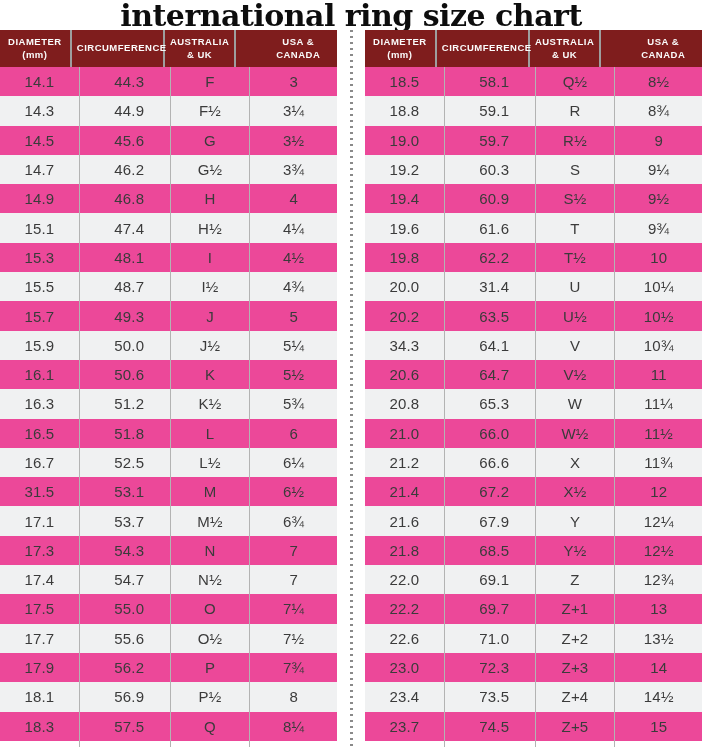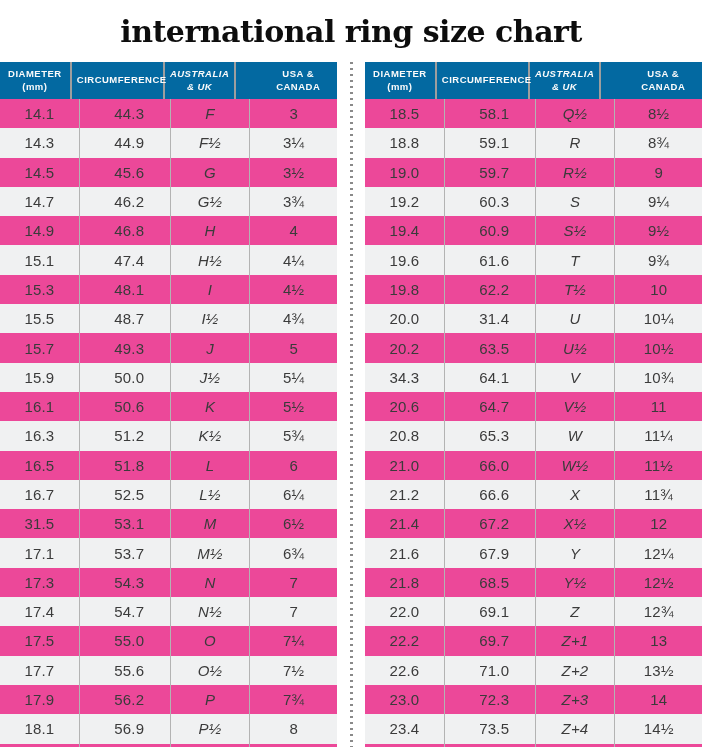--- a/index.html
+++ b/index.html
@@ -3,52 +3,52 @@
 <meta charset="utf-8">
 <style>
   html,body{margin:0;padding:0;}
   body{
     width:702px;height:747px;background:#ffffff;overflow:hidden;
     font-family:"Liberation Sans", sans-serif;
     -webkit-font-smoothing:antialiased;
   }
   .page{width:702px;height:747px;position:relative;}
   h1.title{
-    margin:16px;height:30px;line-height:31px;text-align:center;
+    margin:0;height:30px;line-height:31px;text-align:center;
     font-family:"DejaVu Serif", serif;font-weight:700;font-size:30px;
     letter-spacing:-0.5px;color:#0d0d0d;white-space:nowrap;
   }
   .tables{display:flex;height:717px;}
   .ring-table{width:337px;position:relative;}
   .divider{width:28px;position:relative;}
   .divider::before{
     content:"";position:absolute;left:13px;top:0;bottom:0;width:3px;
     background-image:repeating-linear-gradient(to bottom,#8a8a8a 0 2px,transparent 2px 6px);
   }
-  .thead{display:flex;height:37px;background:#0369a1;}
+  .thead{display:flex;height:37px;background:#7f1d1d;}
   .th{
     box-sizing:border-box;display:flex;align-items:center;justify-content:center;
     text-align:center;color:#fbfbfb;font-weight:700;font-size:9.5px;
     letter-spacing:0.5px;line-height:1.3;white-space:pre-line;
     border-right:2px solid #9e9e9e;
   }
   .th:last-child{border-right:none;margin-left:23px;}
   .tbody{display:block;}
   .tr{display:flex;height:29.3px;background:#ec4899;}
   .tbody .tr:nth-child(even){background:#f0f1f2;}
   .tbody .tr.filler{height:10px;background:#ffffff;}
   .td{
     box-sizing:border-box;display:flex;align-items:center;justify-content:center;
     font-size:15px;color:#3b3b3b;letter-spacing:0.2px;
     border-right:1px solid #b3b3b3;
   }
   .td:last-child{border-right:none;}
   .c0{width:82px;}
   .c1{width:84px;margin-left:9px;}
-  .c2{width:82px;font-style:italic;}
+  .c2{width:82px;}
   .c3{width:89px;}
 </style>
 </head>
 <body>
 
 <div class="page">
   <h1 class="title">international ring size chart</h1>
   <div class="tables">
     <div class="ring-table">
         <div class="thead">

